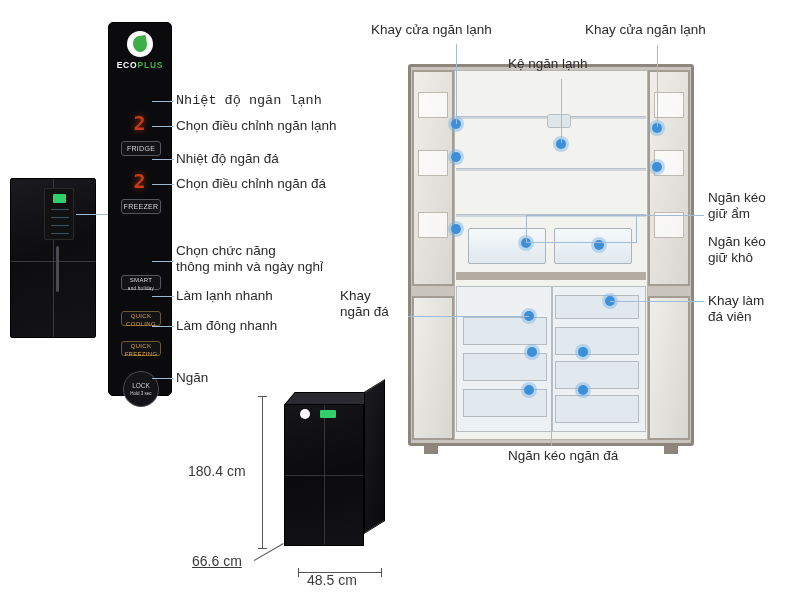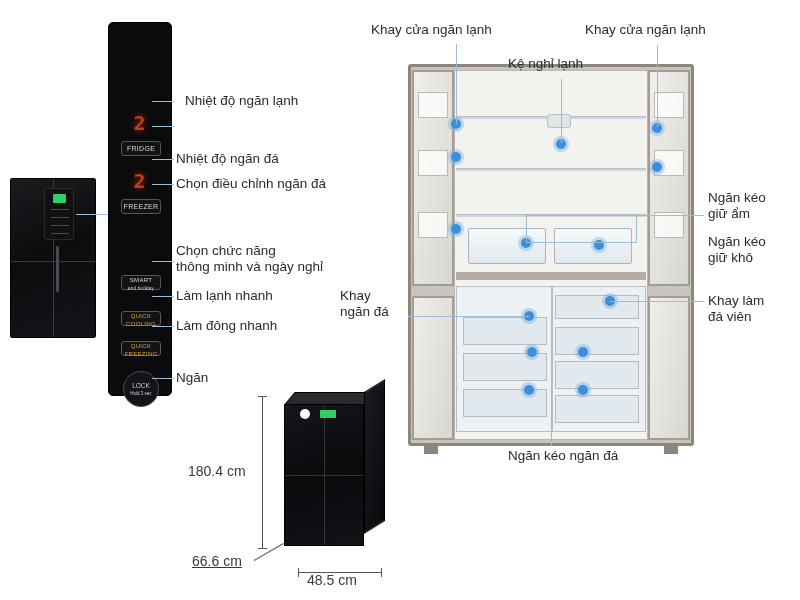--- a/index.html
+++ b/index.html
@@ -199,20 +199,24 @@
     <div class="ln" style="top:20px"></div>
     <div class="ln" style="top:28px"></div>
     <div class="ln" style="top:36px"></div>
     <div class="ln" style="top:44px"></div>
   </div>
   <div class="mini-handle"></div>
 
   <div class="line hline" style="left:76px; top:214px; width:32px;"></div>
 
   <div class="panel">
+    <div class="logo">
+      <div class="logo-circle"></div>
+      <div class="logo-text"><span>ECO</span><span class="plus">PLUS</span></div>
+    </div>
 
     <div class="seg" style="top:88px;">2</div>
     <div class="btn" style="top:118px;">FRIDGE</div>
 
     <div class="seg" style="top:146px;">2</div>
     <div class="btn" style="top:176px;">FREEZER</div>
 
     <div class="btn two" style="top:252px;">
       <div>SMART</div>
       <div style="font-size:4.5px">and holiday</div>
@@ -233,21 +237,22 @@
 
   <div class="line hline" style="left:152px; top:101px; width:22px;"></div>
   <div class="line hline" style="left:152px; top:126px; width:22px;"></div>
   <div class="line hline" style="left:152px; top:159px; width:22px;"></div>
   <div class="line hline" style="left:152px; top:184px; width:22px;"></div>
   <div class="line hline" style="left:152px; top:261px; width:22px;"></div>
   <div class="line hline" style="left:152px; top:296px; width:22px;"></div>
   <div class="line hline" style="left:152px; top:326px; width:22px;"></div>
   <div class="line hline" style="left:152px; top:378px; width:22px;"></div>
 
-  <div class="lbl" style="left:185px; top:93px;">Nhiệt độ ngăn lạnh</div>
+  <div class="lbl" style="left:176px; top:93px;font-family:Liberation Mono, monospace;">Nhiệt độ ngăn lạnh</div>
+  <div class="lbl" style="left:176px; top:118px;">Chọn điều chỉnh ngăn lạnh</div>
   <div class="lbl" style="left:176px; top:151px;">Nhiệt độ ngăn đá</div>
   <div class="lbl" style="left:176px; top:243px; text-align:left;">Chọn chức năng
 thông minh và ngày nghỉ</div>
   <div class="lbl" style="left:176px; top:176px;">Chọn điều chỉnh ngăn đá</div>
   <div class="lbl" style="left:176px; top:288px;">Làm lạnh nhanh</div>
   <div class="lbl" style="left:176px; top:318px;">Làm đông nhanh</div>
   <div class="lbl" style="left:176px; top:370px;">Ngăn</div>
 
   <div class="dim-top"></div>
   <div class="dim-side"></div>
@@ -329,21 +334,21 @@
   <div class="dot" style="left:524px; top:385px;"></div>
   <div class="dot" style="left:578px; top:385px;"></div>
 
   <div class="line vline" style="left:456px; top:44px; height:80px;"></div>
   <div class="lbl" style="left:371px; top:22px;">Khay cửa ngăn lạnh</div>
 
   <div class="line vline" style="left:657px; top:45px; height:82px;"></div>
   <div class="lbl" style="left:585px; top:22px;">Khay cửa ngăn lạnh</div>
 
   <div class="line vline" style="left:561px; top:79px; height:64px;"></div>
-  <div class="lbl" style="left:508px; top:56px;">Kệ nghỉ lạnh</div>
+  <div class="lbl" style="left:508px; top:56px;">Kệ ngăn lạnh</div>
 
   <div class="line hline" style="left:526px; top:242px; width:110px;"></div>
   <div class="line vline" style="left:526px; top:215px; height:28px;"></div>
   <div class="line hline" style="left:526px; top:215px; width:110px;"></div>
   <div class="line vline" style="left:636px; top:215px; height:28px;"></div>
   <div class="line hline" style="left:636px; top:215px; width:68px;"></div>
   <div class="lbl" style="left:708px; top:190px;">Ngăn kéo
 giữ ẩm</div>
   <div class="lbl" style="left:708px; top:234px;">Ngăn kéo
 giữ khô</div>

